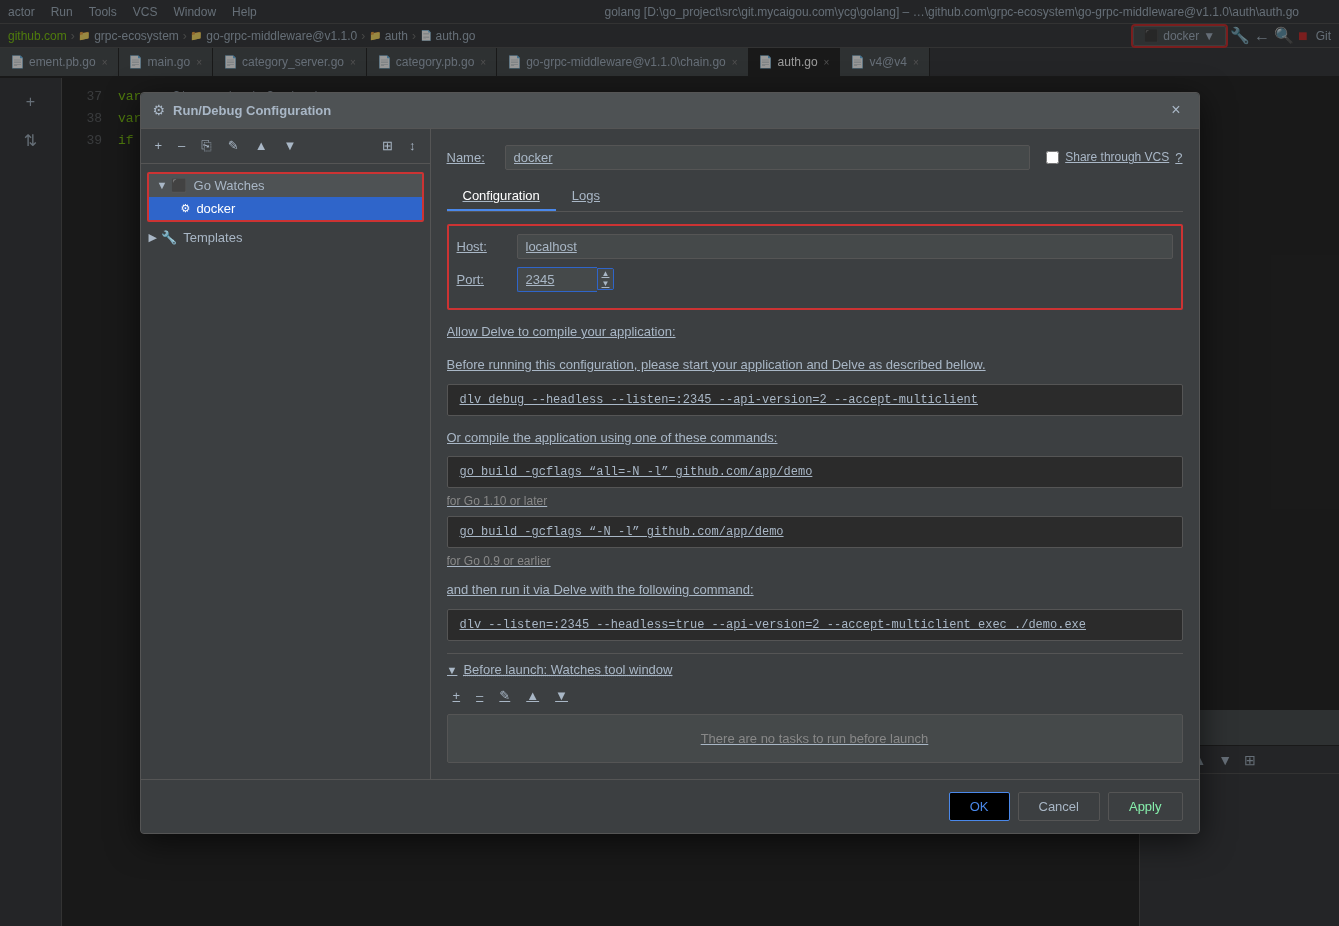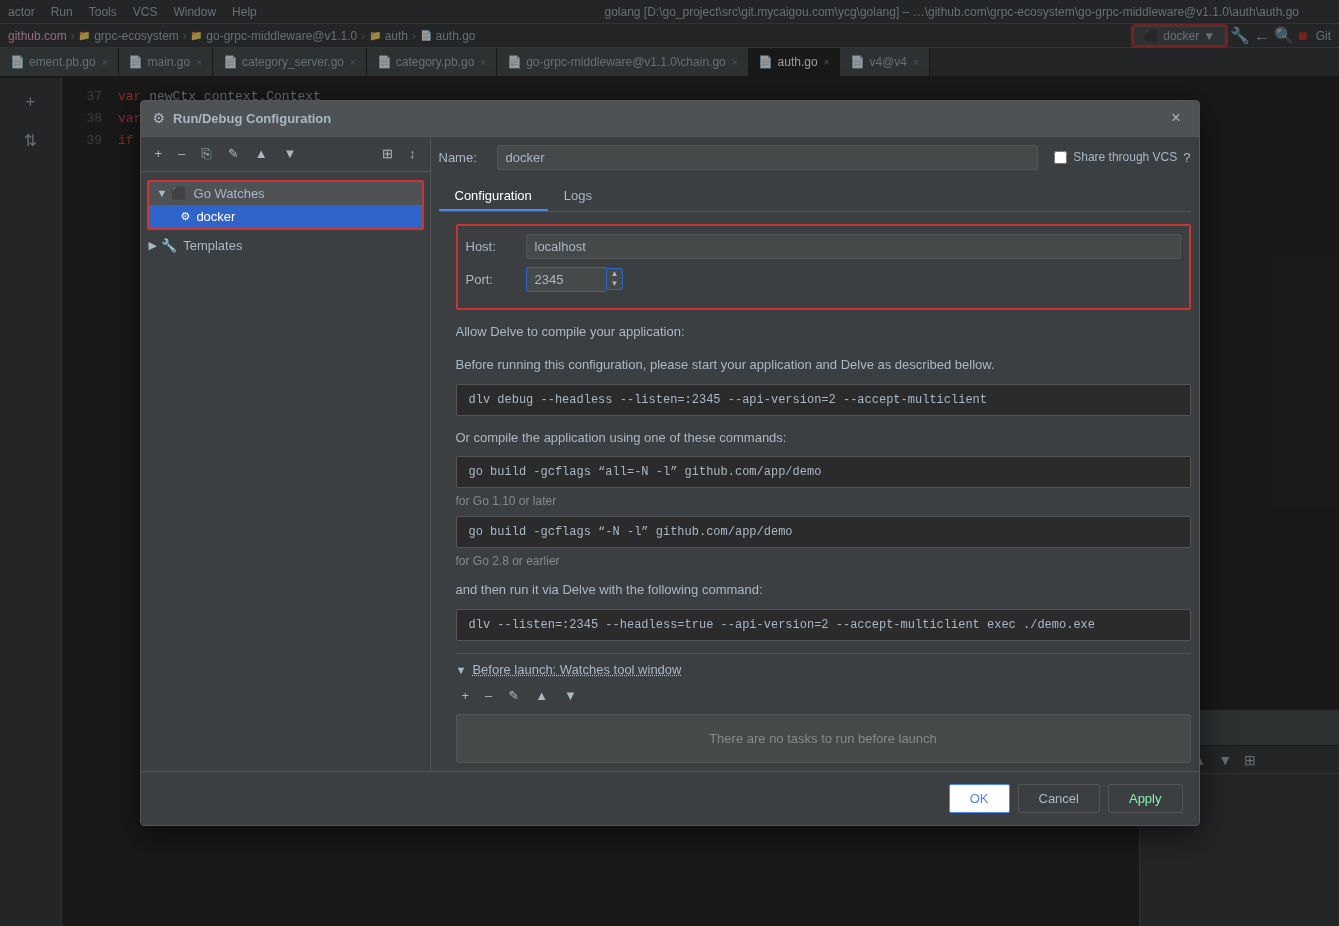--- a/index.html
+++ b/index.html
@@ -45,21 +45,21 @@
 
     
     .code-area {
       position: absolute; top: 78px; left: 0; right: 0; bottom: 0;
       background: #2b2b2b; padding: 8px 16px;
       font-family: 'Courier New', monospace; font-size: 13px;
       color: #a9b7c6;
     }
     .code-line { display: flex; gap: 16px; line-height: 22px; }
     .line-num { color: #606366; min-width: 24px; text-align: right; }
-    .code-kw { color: #ef4444; text-align: center; }
+    .code-kw { color: #84cc16; text-align: center; }
     .code-fn { color: #ffc66d; }
 
     
     .watches-panel {
       position: absolute; top: 710px; right: 0; width: 200px; bottom: 0;
       background: #3c3f41; border-left: 1px solid #555;
     }
     .watches-header {
       background: #4e5254; height: 36px; display: flex; align-items: center;
       padding: 0 10px; font-size: 12px; color: #a9b7c6;
@@ -125,21 +125,21 @@
       display: flex; align-items: center; padding: 4px 8px 4px 28px;
       cursor: pointer; color: #a9b7c6;
     }
     .tree-item.selected { background: #2f65ca; color: #fff; }
     .tree-group-go-remote {
       display: flex; align-items: center; padding: 4px 8px; cursor: pointer;
       color: #a9b7c6;
     }
 
     
-    .dialog-right { flex: 1; display: flex; flex-direction: column; padding: 8px; }
+    .dialog-right { flex: 1; display: flex; flex-direction: column; padding: 16px; text-decoration: underline; }
 
     .name-row {
       display: flex; align-items: center; margin-bottom: 12px;
     }
     .name-label { color: #a9b7c6; font-size: 13px; margin-right: 8px; min-width: 50px; }
     .name-input {
       flex: 1; background: #45494a; border: 1px solid #555; color: #a9b7c6;
       padding: 4px 8px; font-size: 13px; border-radius: 2px;
     }
     .share-vcs {
@@ -215,21 +215,21 @@
       background: #45494a; border: 1px solid #555; padding: 16px;
       text-align: center; color: #888; font-size: 13px; border-radius: 2px;
     }
 
     
     .dialog-footer {
       display: flex; justify-content: flex-end; padding: 12px 16px; gap: 8px;
       border-top: 1px solid #555; background: #3c3f41; border-radius: 0 0 4px 4px;
     }
     .btn-ok {
-      background: #ffffff; border: 1px solid #4a88ea; color: #4a88ea;
+      background: #000000; border: 1px solid #4a88ea; color: #4a88ea;
       padding: 6px 20px; cursor: pointer; font-size: 13px; border-radius: 2px;
     }
     .btn-cancel {
       background: #3c3f41; border: 1px solid #555; color: #a9b7c6;
       padding: 6px 20px; cursor: pointer; font-size: 13px; border-radius: 2px;
     }
     .btn-apply {
       background: #3c3f41; border: 1px solid #555; color: #86efac;
       padding: 6px 20px; cursor: pointer; font-size: 13px; border-radius: 2px;
     }
@@ -278,21 +278,21 @@
   <span>VCS</span>
   <span>Window</span>
   <span>Help</span>
   <span style="flex:1"></span>
   <span class="breadcrumb">
     <span class="breadcrumb-item">golang [D:\go_project\src\git.mycaigou.com\ycg\golang] – …\github.com\grpc-ecosystem\go-grpc-middleware@v1.1.0\auth\auth.go</span>
   </span>
 </div>
 
 <div class="top-bar-area">
-  <span style="color:#f9a8d4; cursor:pointer;">github.com</span>
+  <span style="color:#84cc16; cursor:pointer;">github.com</span>
   <span class="breadcrumb-sep">›</span>
   <span style="display:flex;align-items:center;gap:3px;color:#a9b7c6;">
     <span style="font-size:10px;">📁</span> grpc-ecosystem
   </span>
   <span class="breadcrumb-sep">›</span>
   <span style="display:flex;align-items:center;gap:3px;color:#a9b7c6;">
     <span style="font-size:10px;">📁</span> go-grpc-middleware@v1.1.0
   </span>
   <span class="breadcrumb-sep">›</span>
   <span style="display:flex;align-items:center;gap:3px;color:#a9b7c6;">
@@ -447,21 +447,21 @@
             <span>Share through VCS</span>
             <span class="help-icon">?</span>
           </div>
         </div>
 
         <div class="inner-tabs">
           <div class="inner-tab active">Configuration</div>
           <div class="inner-tab">Logs</div>
         </div>
 
-        <div style="flex:1;overflow-y:auto;margin-left:17px;">
+        <div style="flex:1;overflow-y:auto;">
 
           <div style="border: 2px solid #c33; padding: 8px; border-radius:2px; margin-bottom:8px;">
             <div class="form-row">
               <span class="form-label">Host:</span>
               <input class="form-input" type="text" style="border-color: rgb(85, 85, 85);" value="localhost">
             </div>
             <div class="form-row">
               <span class="form-label">Port:</span>
               <div class="form-input-with-spinner">
                 <input class="form-input-spin" type="text" value="2345" style="">
@@ -479,21 +479,21 @@
           <div class="code-block">dlv debug --headless --listen=:2345 --api-version=2 --accept-multiclient</div>
 
           <p class="info-text">Or compile the application using one of these commands:</p>
           <div class="code-block">
             <span>go build -gcflags “all=-N -l” github.com/app/demo</span>
           </div>
           <p class="code-text-small">for Go 1.10 or later</p>
           <div class="code-block" style="margin-top:8px;">
             <span>go build -gcflags “-N -l” github.com/app/demo</span>
           </div>
-          <p class="code-text-small">for Go 2.8 or earlier</p>
+          <p class="code-text-small">for Go 0.9 or earlier</p>
 
           <p class="info-text">and then run it via Delve with the following command:</p>
           <div class="code-block">dlv --listen=:2345 --headless=true --api-version=2 --accept-multiclient exec ./demo.exe</div>
 
           <div class="before-launch">
             <div class="before-launch-header">
               <span class="before-launch-arrow">▼</span>
               <span class="before-launch-label">Before launch: Watches tool window</span>
             </div>
             <div class="before-launch-toolbar">

